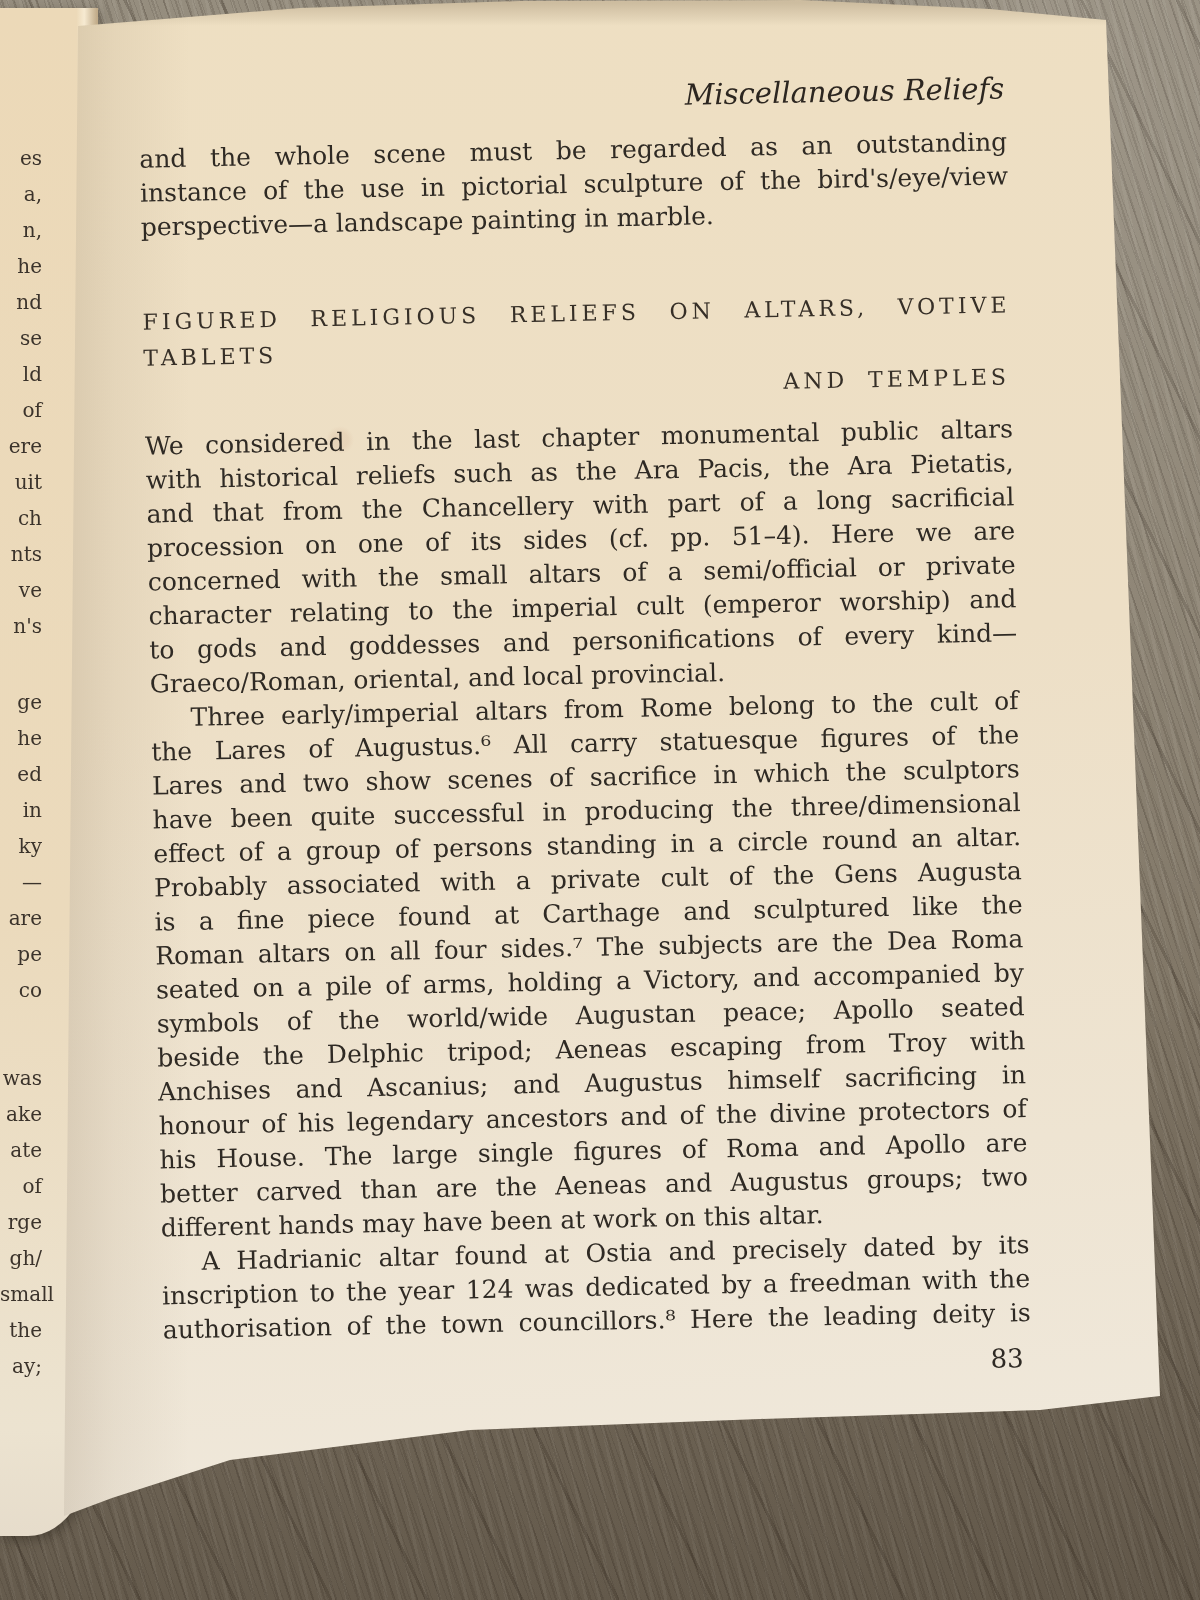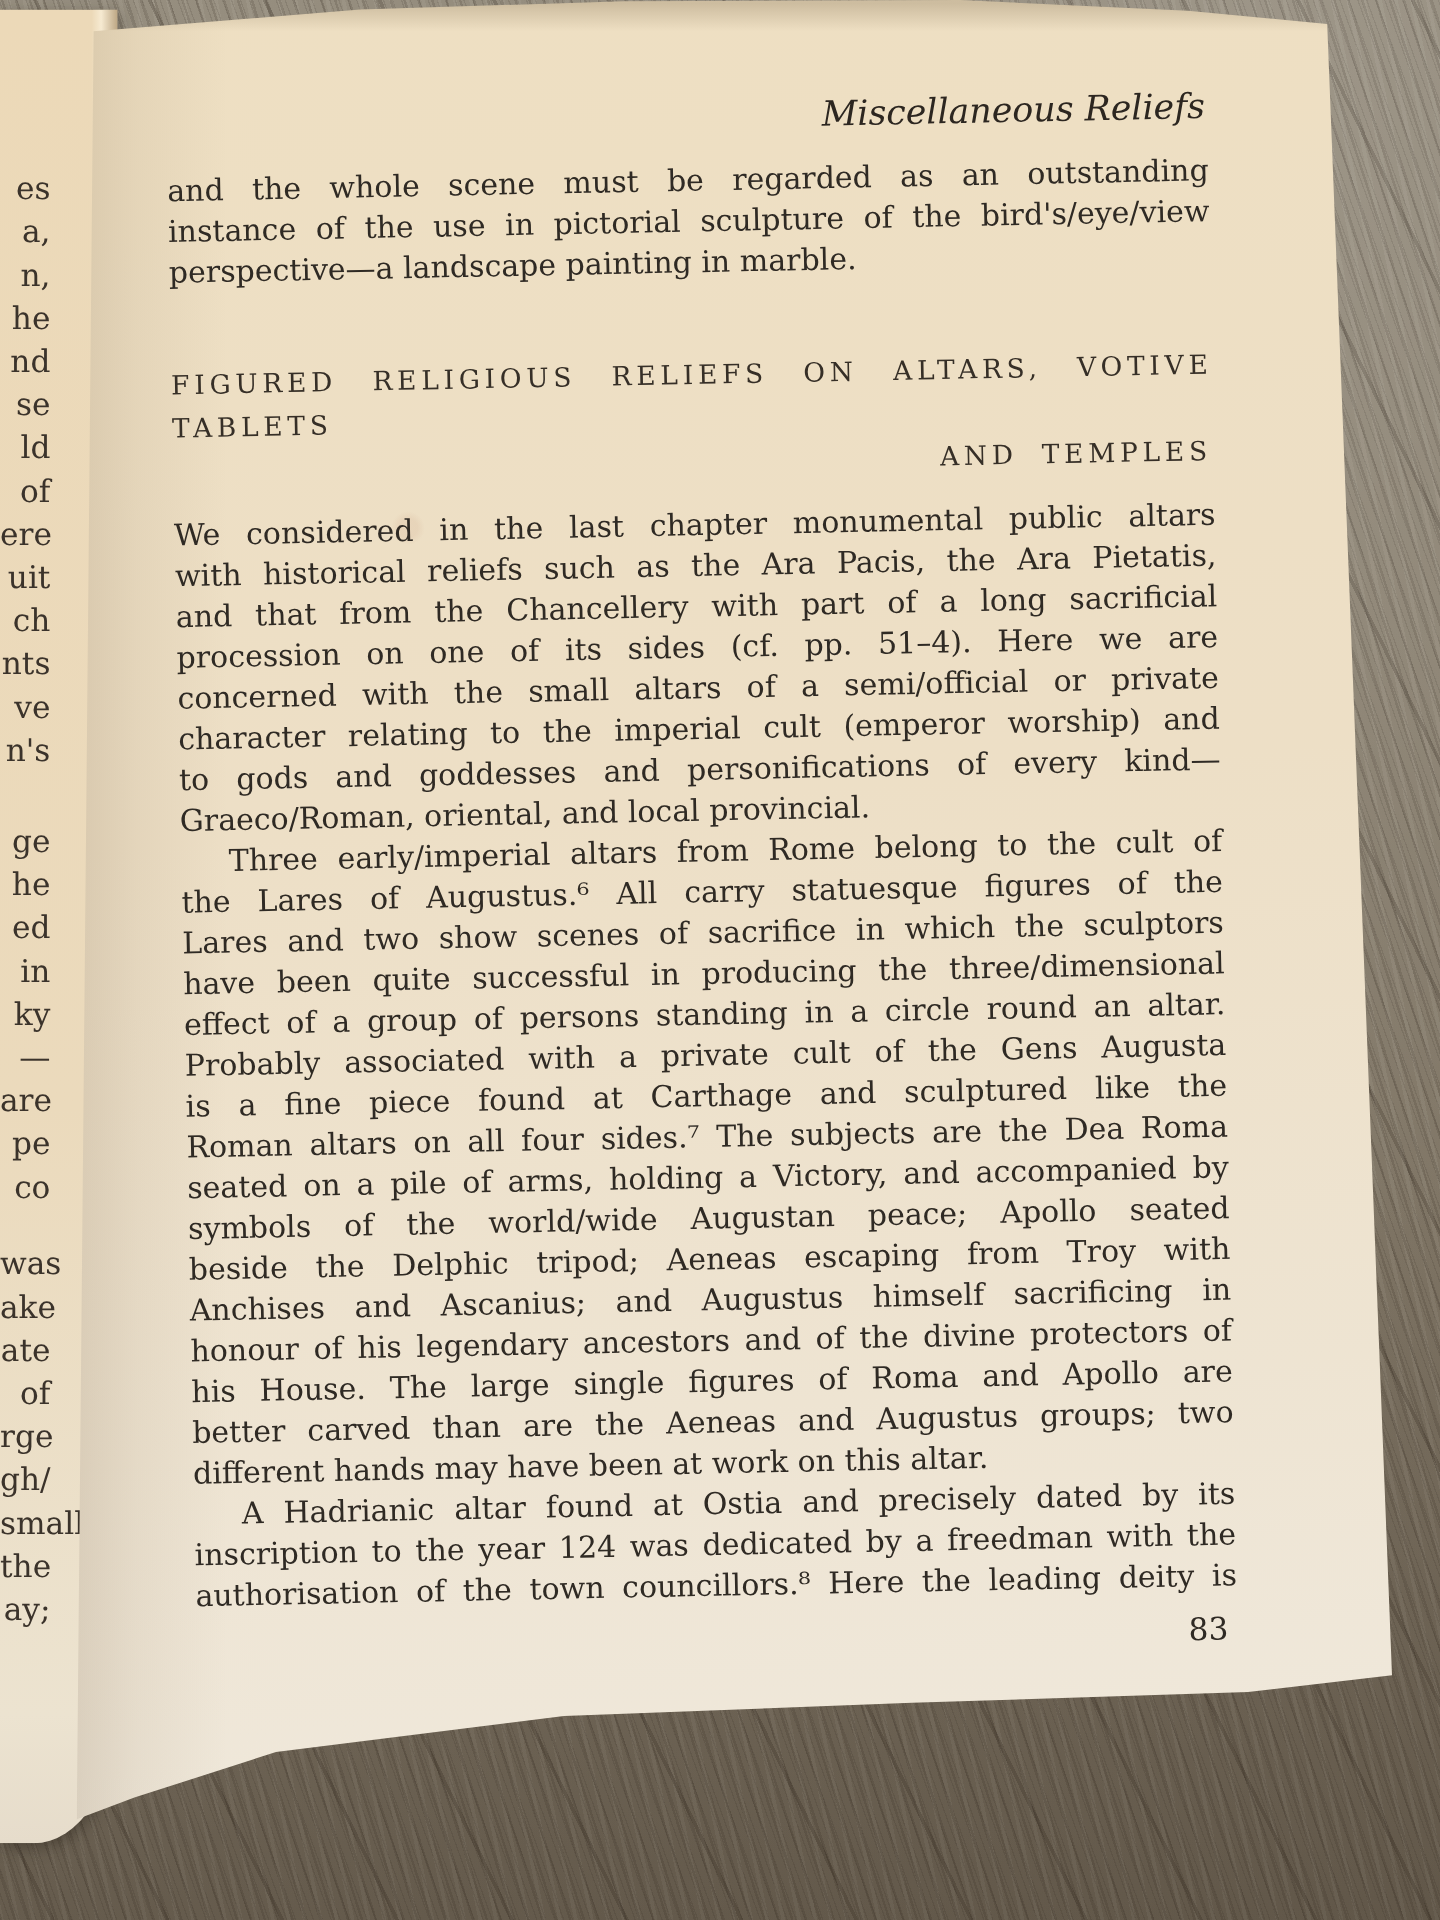--- a/index.html
+++ b/index.html
@@ -30,31 +30,31 @@
       linear-gradient(180deg, #ecdaba 0%, #eadbbf 70%, #ece2cf 100%);
     background:
       linear-gradient(90deg, rgba(0,0,0,0) 0%, rgba(0,0,0,0) 78%, rgba(255,248,230,0.55) 86%, rgba(140,115,80,0.45) 99%),
       linear-gradient(180deg, #ecd9b8 0%, #ebdabc 60%, #ece3d0 93%, #e6dccb 100%);
     border-bottom-right-radius:70px 110px;
     border-bottom-left-radius:0;
     filter:drop-shadow(2px 4px 6px rgba(30,22,14,0.35));
   }
   .fragments{
     position:absolute;top:132px;left:0;width:42px;
-    font-size:26px;color:#3b332b;
+    font-size:20px;color:#3b332b;
   }
   .fragments .line{
     height:36px;line-height:36px;
     text-align:right;
     text-align-last:right;
     white-space:nowrap;
     overflow:visible;
   }
   .fragments .line:nth-child(15){margin-top:40px;}
-  .fragments .line:nth-child(24){margin-top:28px;}
+  .fragments .line:nth-child(24){margin-top:52px;}
 
   
   .main-page{
     position:absolute;inset:0;
     clip-path:polygon(
       78px 26px, 300px 8px, 520px 1px, 800px 0px, 990px 9px, 1106px 20px,
       1160px 1396px, 1040px 1410px, 760px 1419px, 470px 1430px,
       230px 1460px, 112px 1498px, 64px 1516px
     );
     background:

